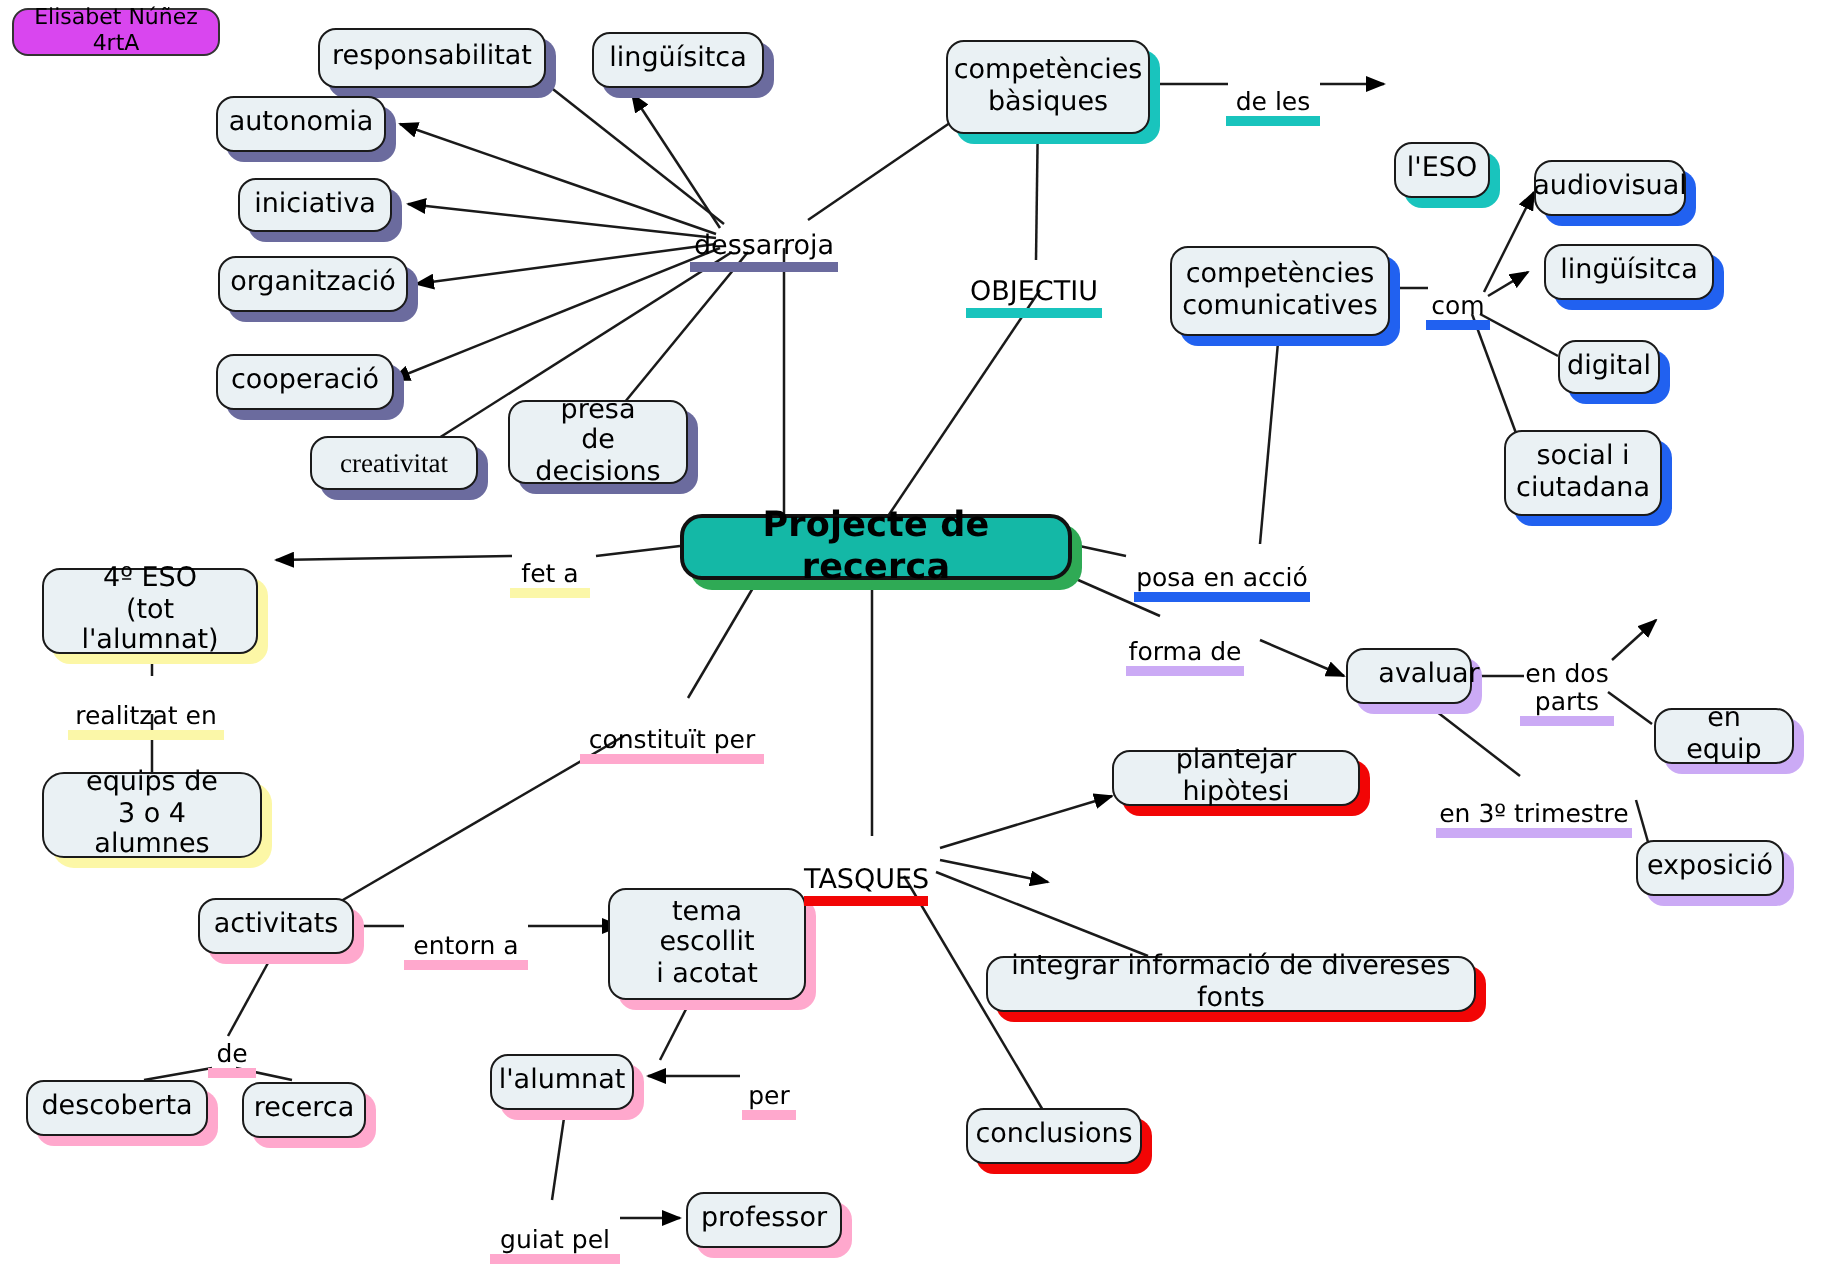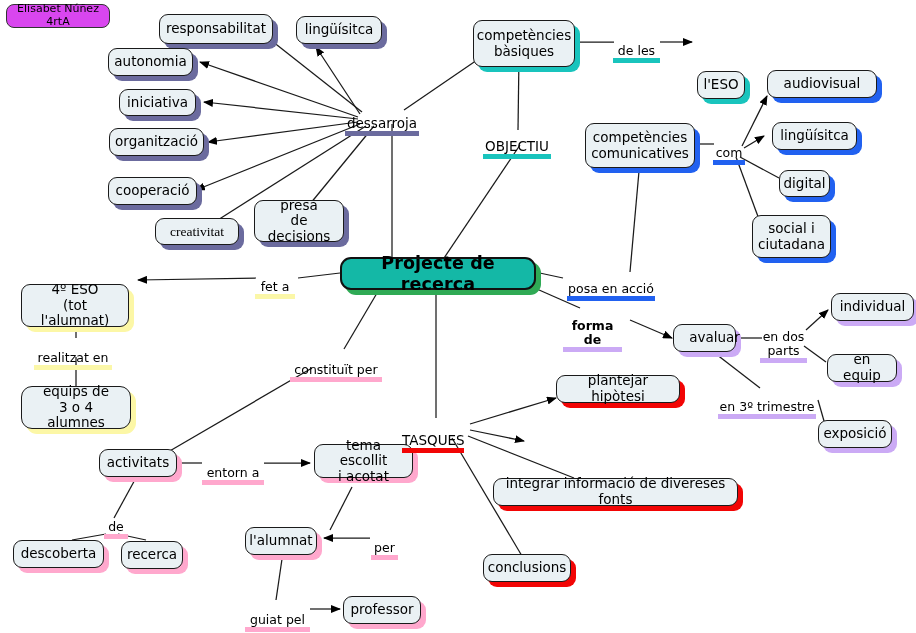--- a/index.html
+++ b/index.html
@@ -133,43 +133,42 @@
   <div class="node sh-slate" style="left:155px;top:218px;width:84px;height:27px;font-family:Liberation Serif, serif;">creativitat</div>
   <div class="node sh-slate" style="left:254px;top:200px;width:90px;height:42px;">presa
 de decisions</div>
 
   <div class="node sh-teal" style="left:473px;top:20px;width:102px;height:47px;">competències
 bàsiques</div>
   <div class="node sh-teal" style="left:697px;top:27px;width:48px;height:28px;margin-top:44px;">l'ESO</div>
 
   <div class="node sh-blue" style="left:585px;top:123px;width:110px;height:45px;">competències
 comunicatives</div>
-  <div class="node sh-blue" style="left:767px;top:70px;width:110px;height:28px;">audiovisual</div>
+  <div class="node sh-blue" style="left:767px;top:80px;width:76px;height:28px;">audiovisual</div>
   <div class="node sh-blue" style="left:772px;top:122px;width:85px;height:28px;">lingüísitca</div>
   <div class="node sh-blue" style="left:779px;top:170px;width:51px;height:27px;">digital</div>
   <div class="node sh-blue" style="left:752px;top:215px;width:79px;height:43px;">social i
 ciutadana</div>
 
   <div class="node central sh-green" style="left:340px;top:257px;width:196px;height:33px;">Projecte de recerca</div>
 
   <div class="node sh-yellow" style="left:21px;top:265px;width:108px;height:43px;margin-top:19px;">4º ESO
 (tot l'alumnat)</div>
   <div class="node sh-yellow" style="left:21px;top:386px;width:110px;height:43px;border-radius:11px;">equips de
 3 o 4 alumnes</div>
 
   <div class="node sh-pink" style="left:99px;top:449px;width:78px;height:28px;">activitats</div>
   <div class="node sh-pink" style="left:13px;top:540px;width:91px;height:28px;">descoberta</div>
   <div class="node sh-pink" style="left:121px;top:541px;width:62px;height:28px;">recerca</div>
-  <div class="node sh-pink" style="left:314px;top:444px;width:99px;height:34px;">tema escollit
+  <div class="node sh-pink" style="left:304px;top:444px;width:99px;height:56px;">tema escollit
 i acotat</div>
   <div class="node sh-pink" style="left:245px;top:527px;width:72px;height:28px;">l'alumnat</div>
   <div class="node sh-pink" style="left:343px;top:596px;width:78px;height:28px;">professor</div>
 
   <div class="node sh-violet" style="left:673px;top:324px;width:63px;height:28px;padding-left:27px;">avaluar</div>
-  <div class="node sh-violet" style="left:831px;top:293px;width:83px;height:28px;">individual</div>
   <div class="node sh-violet" style="left:827px;top:354px;width:70px;height:28px;">en equip</div>
   <div class="node sh-violet" style="left:818px;top:420px;width:74px;height:28px;">exposició</div>
 
   <div class="node sh-red" style="left:556px;top:375px;width:124px;height:28px;">plantejar hipòtesi</div>
   <div class="node sh-red" style="left:493px;top:478px;width:245px;height:28px;">integrar informació de divereses fonts</div>
   <div class="node sh-red" style="left:483px;top:554px;width:88px;height:28px;">conclusions</div>
 
   <div class="lab big" style="left:344px;top:101px;width:74px;">
     <span>dessarroja</span>
     <span class="bar bar-slate"></span>
@@ -223,21 +222,21 @@
   <div class="lab" style="left:244px;top:599px;width:65px;">
     <span>guiat pel</span>
     <span class="bar bar-pink"></span>
   </div>
 
   <div class="lab" style="left:566px;top:268px;width:88px;">
     <span>posa en acció</span>
     <span class="bar bar-blue"></span>
   </div>
 
-  <div class="lab" style="left:562px;top:305px;width:59px;font-weight:bold;">
+  <div class="lab" style="left:562px;top:305px;width:59px;">
     <span>forma de</span>
     <span class="bar bar-violet"></span>
   </div>
 
   <div class="lab" style="left:759px;top:316px;width:47px;">
     <span>en dos
 parts</span>
     <span class="bar bar-violet"></span>
   </div>
 

